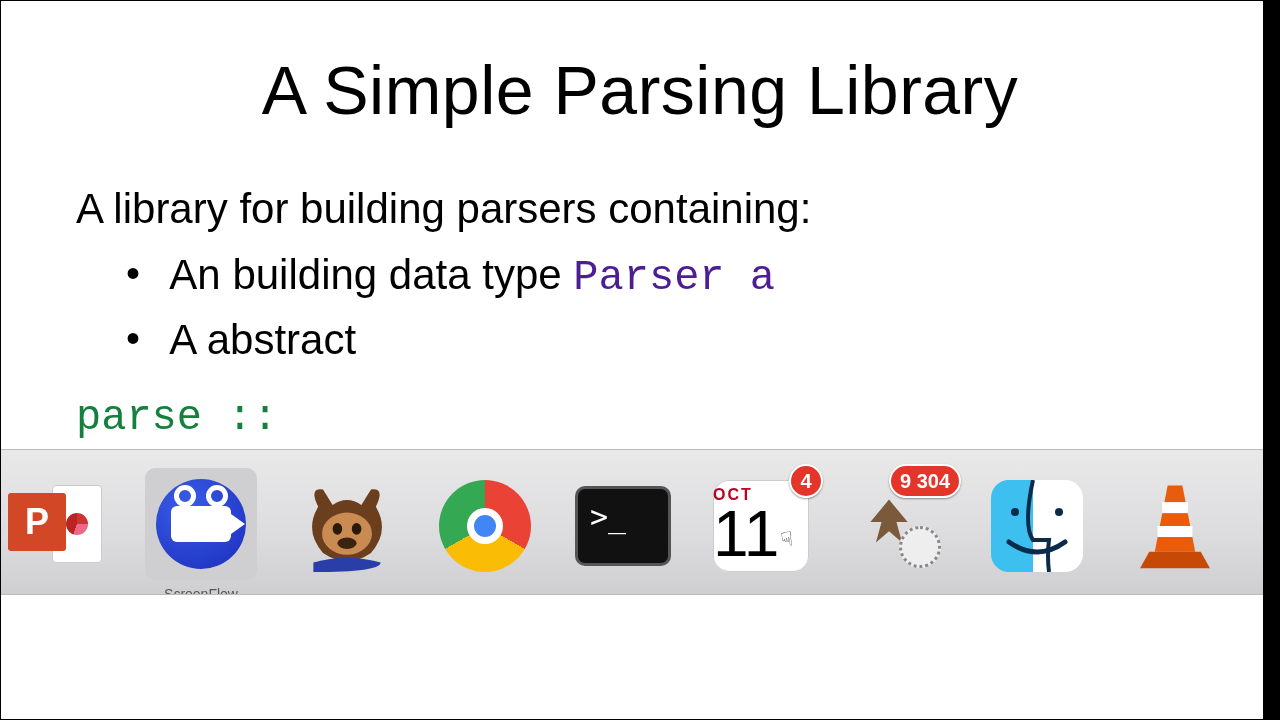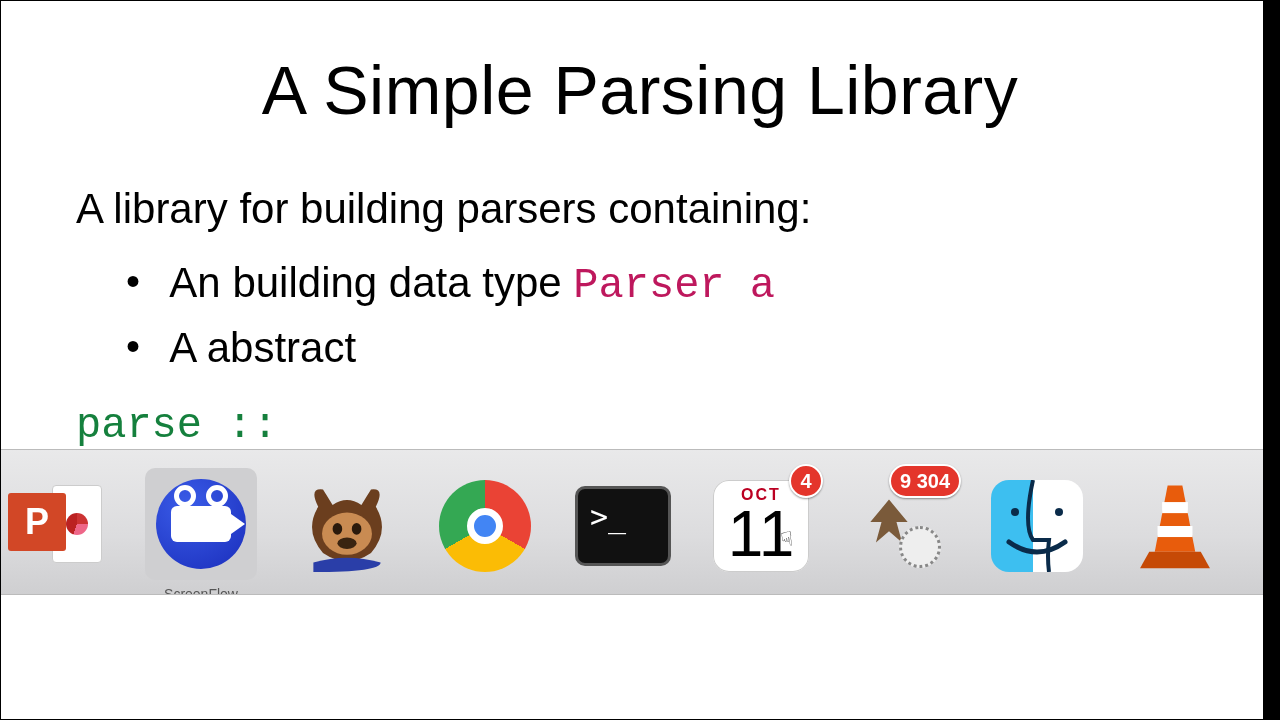--- a/index.html
+++ b/index.html
@@ -22,32 +22,32 @@
     font-weight: 400;
     text-align: center;
     margin-bottom: 50px;
     letter-spacing: 0.5px;
   }
   .body {
     font-size: 42px;
     line-height: 1.45;
     color: #000;
   }
-  .intro { margin-bottom: 12px; }
+  .intro { margin-bottom: 4px; }
   .bullets { list-style: none; padding-left: 50px; }
   .bullets li::before {
     content: "•";
     display: inline-block;
     width: 34px;
     font-size: 40px;
     vertical-align: 2px;
   }
   .code {
     font-family: "Courier New", Courier, monospace;
-    color: #be185d;
+    color: #4c1d95;
   }
   .sig {
     font-family: "Courier New", Courier, monospace;
     color: #15803d;
     font-size: 42px;
     margin-top: 18px;
     line-height: 1.4;
   }
   .sig2 {
     font-family: "Courier New", Courier, monospace;
@@ -177,21 +177,21 @@
   
   .chrome { width:92px;height:92px;border-radius:50%;position:relative;overflow:hidden;}
   .chrome .center{ position:absolute;top:50%;left:50%;width:36px;height:36px;background:#4285f4;border-radius:50%;transform:translate(-50%,-50%);border:7px solid #fff;z-index:3;}
   .chrome::before{content:"";position:absolute;inset:0;background:
      conic-gradient(#ea4335 0 120deg,#fbbc05 120deg 240deg,#34a853 240deg 360deg);}
   
   
   .term{ width:100px;height:80px;background:#111;border-radius:10px;border:3px solid #555;padding:10px 12px;color:#fff;font-family:monospace;font-size:30px;}
   
   
-  .cal{ width:112px;height:92px;background:#fff;border-radius:16px;box-shadow:inset 0 0 0 1px #ccc;display:flex;flex-direction:column;align-items:center;overflow:hidden;}
+  .cal{ width:112px;height:92px;background:#fff;border-radius:16px;box-shadow:inset 0 0 0 1px #ccc;display:flex;flex-direction:column;align-items:flex-start;overflow:hidden;}
   .cal .m{font-size:16px;color:#b02;font-weight:700;margin-top:6px;letter-spacing:2px;}
   .cal .d{font-size:64px;font-weight:300;line-height:1;margin-top:-2px;}
   
   
   .mail{width:92px;height:92px;position:relative;}
   .mail .stamp{position:absolute;right:4px;bottom:4px;width:42px;height:42px;border-radius:50%;border:3px dotted #888;background:#eee;}
   .mail .eagle{position:absolute;left:8px;top:14px;width:56px;height:56px;}
   .mail .eagle svg{width:100%;height:100%;}
 
   

